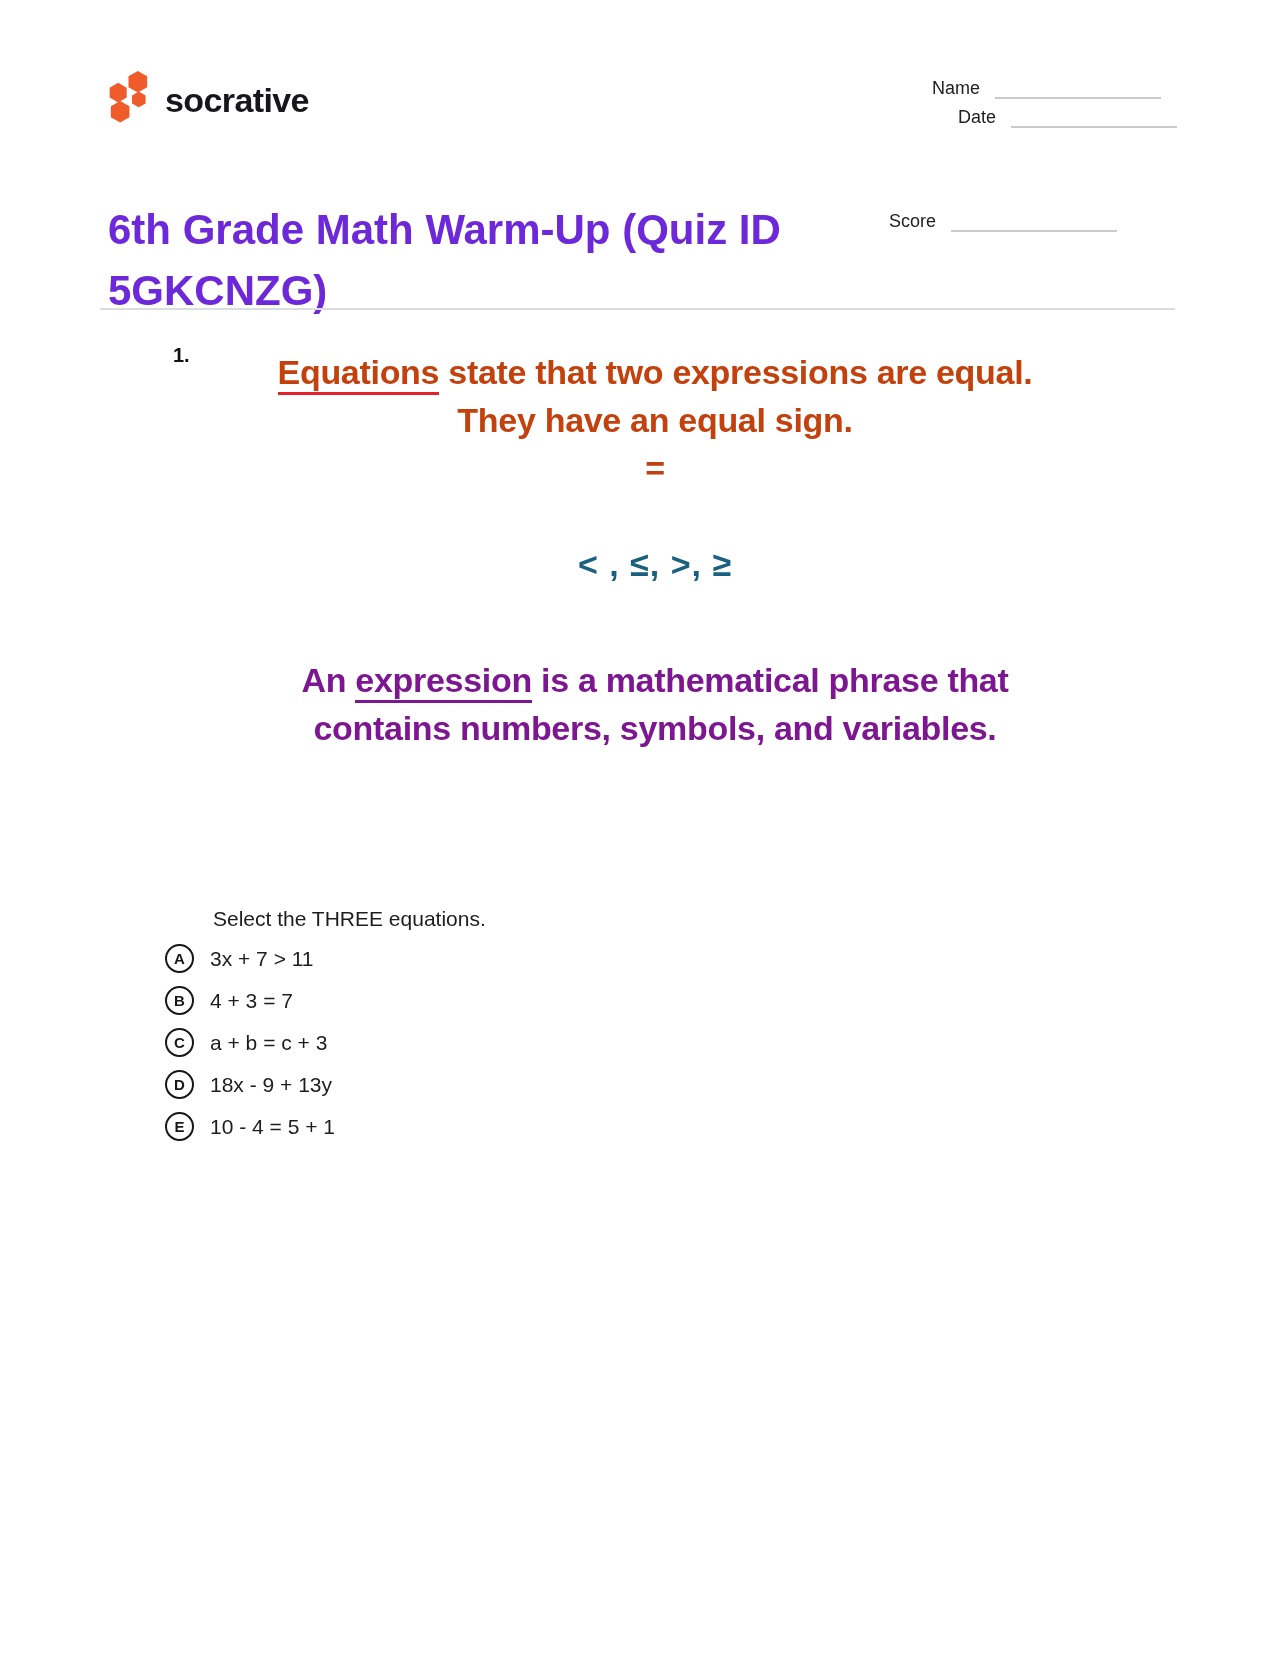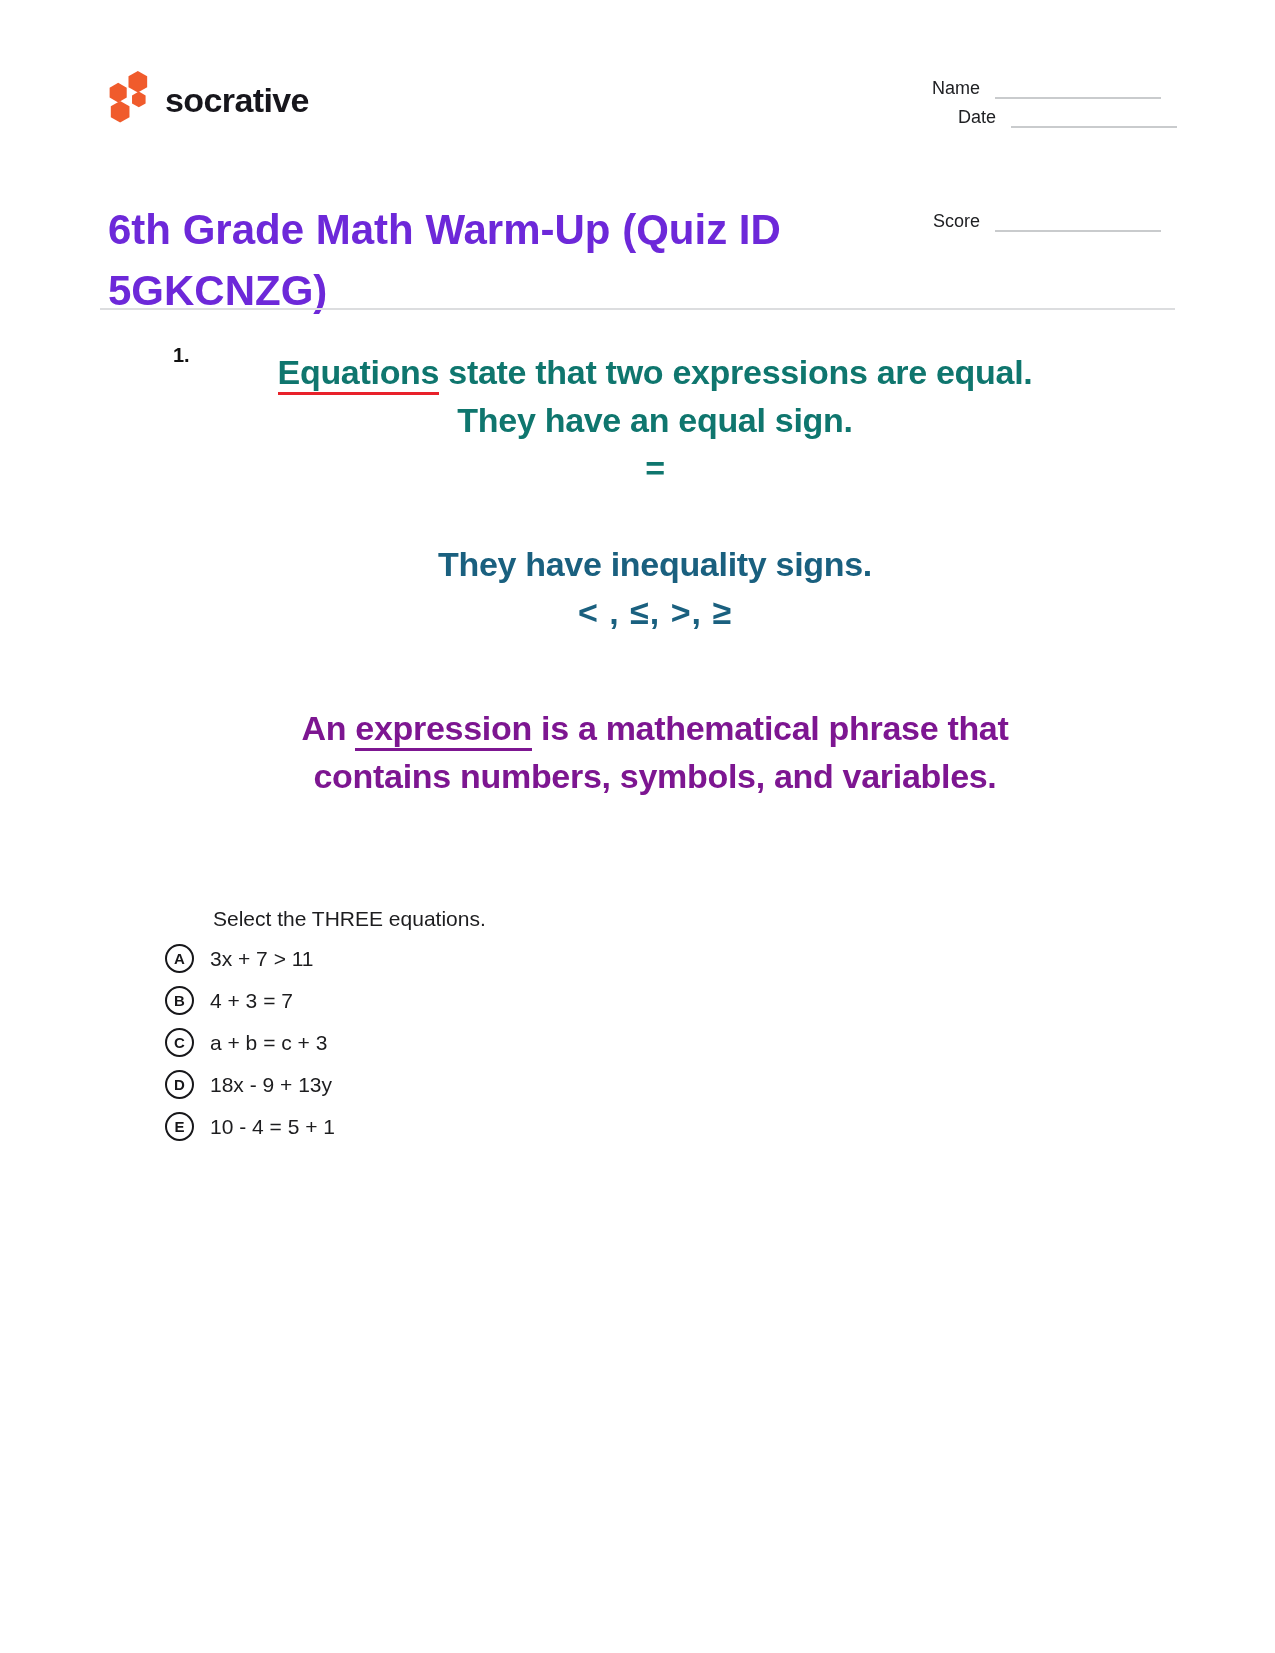--- a/index.html
+++ b/index.html
@@ -20,38 +20,38 @@
   .logo .word {
     font-size:34px; font-weight:bold; color:#17161c;
     letter-spacing:-0.6px; margin-left:13px; margin-top:8px;
   }
 
   .hfield { position:absolute; display:flex; align-items:center; }
   .hfield .lbl { width:80px; text-align:right; font-size:18px; color:#202124; padding-bottom:1px; }
   .hfield .line { width:166px; height:20px; border-bottom:2px solid #c9cbcd; margin-left:15px; }
   #field-name  { left:900px; top:78px; }
   #field-date  { left:916px; top:107px; }
-  #field-score { left:900px; top:211px; }
+  #field-score { left:856px; top:211px; }
 
   .title {
     position:absolute; left:108px; top:156px; width:730px;
     font-size:42px; line-height:61px; font-weight:bold; color:#6d28d9;margin-top:43px;
   }
 
   .divider { position:absolute; left:100px; top:308px; width:1075px; height:2px; background:#dcdddf; }
 
   
   .qnum { position:absolute; left:173px; top:344px; font-size:20px; font-weight:bold; color:#111; }
 
   .stimulus {
     position:absolute; left:180px; top:348px; width:950px;
     text-align:center; font-weight:bold; font-size:34px; line-height:48px;
     letter-spacing:-0.3px;
   }
-  .block-red    { color:#0f766e; }
+  .block-red    { color:#c2410c; }
   .block-teal   { color:#1a607f; margin-top:48px; }
   .block-purple { color:#7d1691; margin-top:68px; }
   .u-red    { border-bottom:3px solid #e8212a; padding-bottom:1px; }
   .u-teal   { border-bottom:3px solid #1a607f; padding-bottom:1px; }
   .u-black  { color:#141414; border-bottom:3px solid #141414; padding-bottom:1px; }
   .u-purple { border-bottom:3px solid #7d1691; padding-bottom:1px; }
   .signs { letter-spacing:1px; }
 
   .prompt { position:absolute; left:213px; top:907px; font-size:21px; color:#1d1d1f; }
 
@@ -99,21 +99,20 @@
   <div class="qnum">1.</div>
 
   <div class="stimulus">
     <div class="block-red">
       <div><span class="u-red">Equations</span><span> state that two expressions are equal.</span></div>
       <div>They have an equal sign.</div>
       <div>=</div>
     </div>
 
     <div class="block-teal">
-      <div>They have inequality signs.</div>
       <div class="signs">&lt; , ≤, &gt;, ≥</div>
     </div>
 
     <div class="block-purple">
       <div><span>An </span><span class="u-purple">expression</span><span> is a mathematical phrase that</span></div>
       <div>contains numbers, symbols, and variables.</div>
     </div>
   </div>
 
   <div class="prompt">Select the THREE equations.</div>

